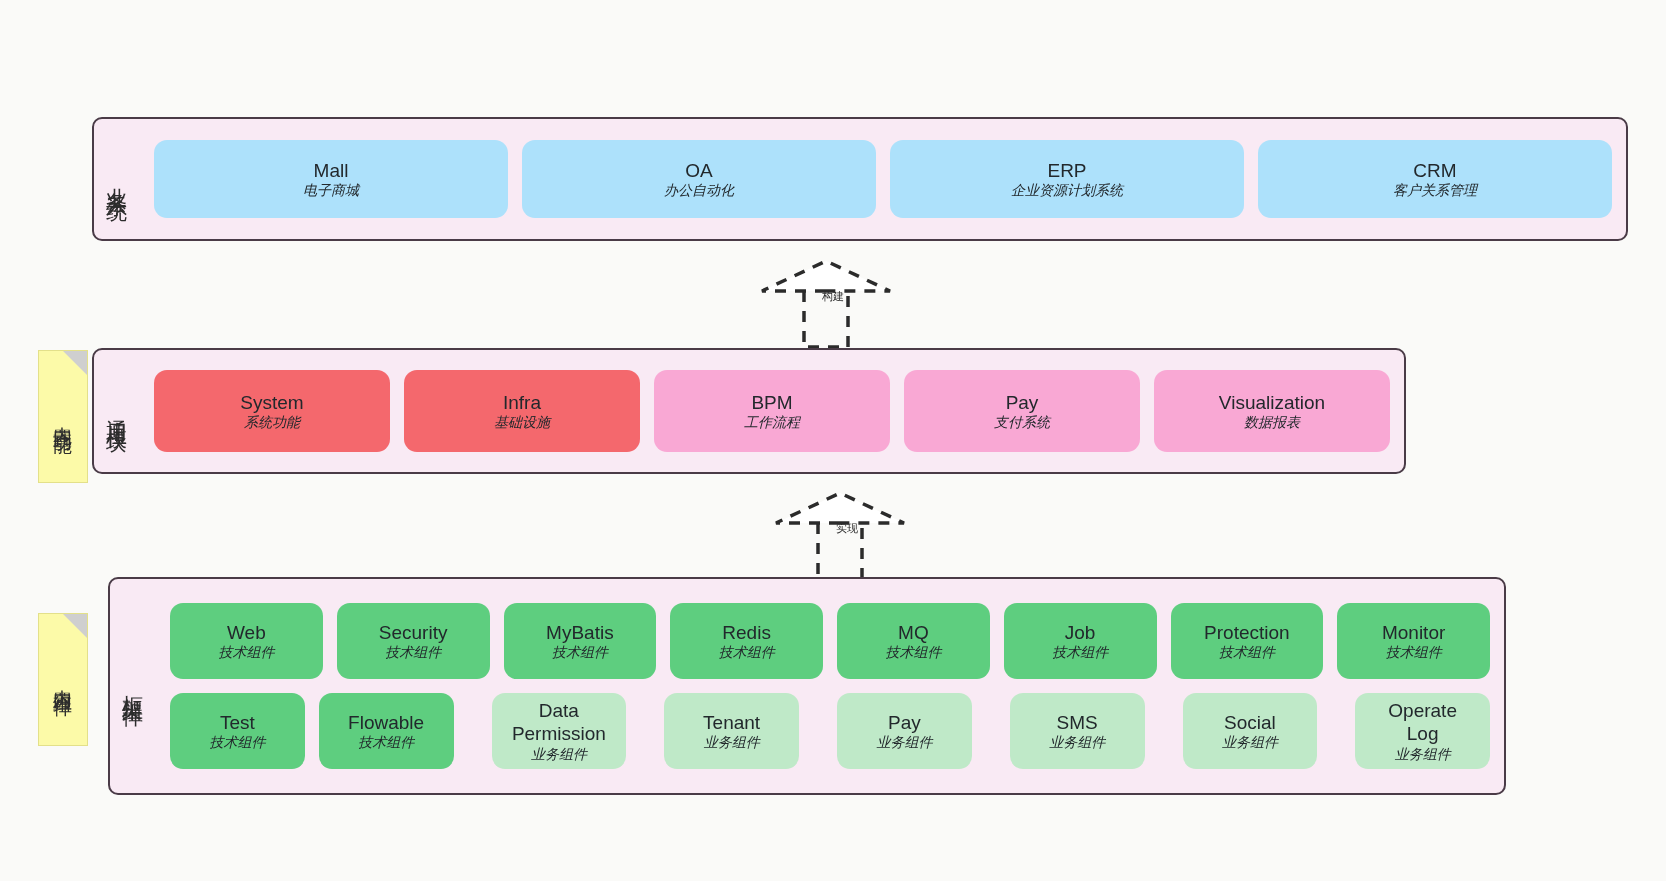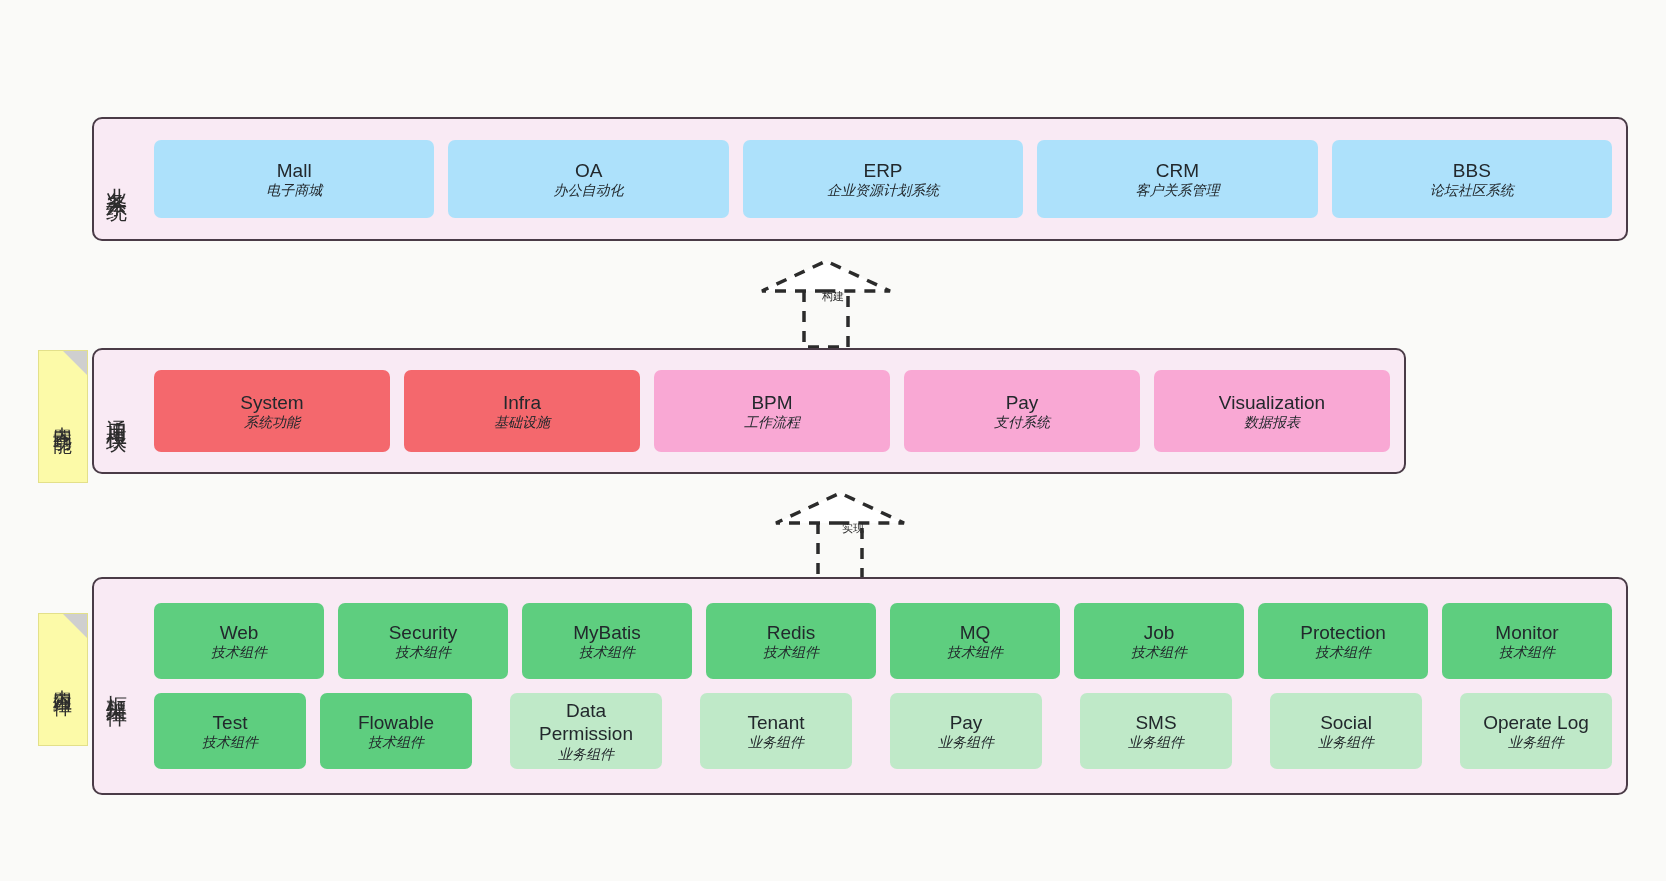--- a/index.html
+++ b/index.html
@@ -55,21 +55,21 @@
   .row {
     display: flex;
     gap: 14px;
     align-items: stretch;
   }
 
   
   .card {
     flex: 1 1 0;
     min-width: 0;
-    border-radius: 7px;
+    border-radius: 13px;
     display: flex;
     flex-direction: column;
     align-items: center;
     justify-content: center;
     text-align: center;
     color: #22282c;
     line-height: 1.24;
     padding: 4px 20px;
     box-sizing: border-box;
   }
@@ -150,24 +150,20 @@
           <div class="t-cn">办公自动化</div>
         </div>
         <div class="card c-blue h-biz">
           <div class="t-en">ERP</div>
           <div class="t-cn">企业资源计划系统</div>
         </div>
         <div class="card c-blue h-biz">
           <div class="t-en">CRM</div>
           <div class="t-cn">客户关系管理</div>
         </div>
-        <div class="card c-blue h-biz">
-          <div class="t-en">BBS</div>
-          <div class="t-cn">论坛社区系统</div>
-        </div>
       </div>
     </div>
   </div>
 
   <div class="connector" style="left:752px; top:258px; width:160px; height:92px;">
     <svg width="160" height="92" viewBox="0 0 160 92">
 
       <path d="M 74 33 L 10 33 L 74 3 L 138 33 Z" fill="#ffffff" stroke="#2b2b2b" stroke-width="3.5" stroke-dasharray="11 9" stroke-linejoin="miter"></path>
 
       <path d="M 52 33 L 52 89 L 96 89 L 96 33" fill="none" stroke="#2b2b2b" stroke-width="3.5" stroke-dasharray="11 9"></path>
@@ -206,29 +202,29 @@
         </div>
       </div>
     </div>
   </div>
 
   <div class="connector" style="left:766px; top:490px; width:160px; height:92px;">
     <svg width="160" height="92" viewBox="0 0 160 92">
       <path d="M 74 33 L 10 33 L 74 3 L 138 33 Z" fill="#ffffff" stroke="#2b2b2b" stroke-width="3.5" stroke-dasharray="11 9" stroke-linejoin="miter"></path>
       <path d="M 52 33 L 52 89 L 96 89 L 96 33" fill="none" stroke="#2b2b2b" stroke-width="3.5" stroke-dasharray="11 9"></path>
     </svg>
-    <div class="conn-label" style="left:76px; top:31px;">实现</div>
+    <div class="conn-label" style="left:70px; top:31px;">实现</div>
   </div>
 
   <div class="sticky" style="left:38px; top:613px; width:50px; height:133px;">
     <div class="fold"></div>
     <span>内置组件</span>
   </div>
 
-  <div class="layer" id="layer-framework" style="left:92px; top:577px; width:1536px; height:218px;">
+  <div class="layer" id="layer-framework" style="left:108px; top:577px; width:1398px; height:218px;">
     <div class="layer-label">框架组件</div>
     <div class="layer-body">
 
       <div class="row">
         <div class="card c-green h-comp">
           <div class="t-en">Web</div>
           <div class="t-cn">技术组件</div>
         </div>
         <div class="card c-green h-comp">
           <div class="t-en">Security</div>

